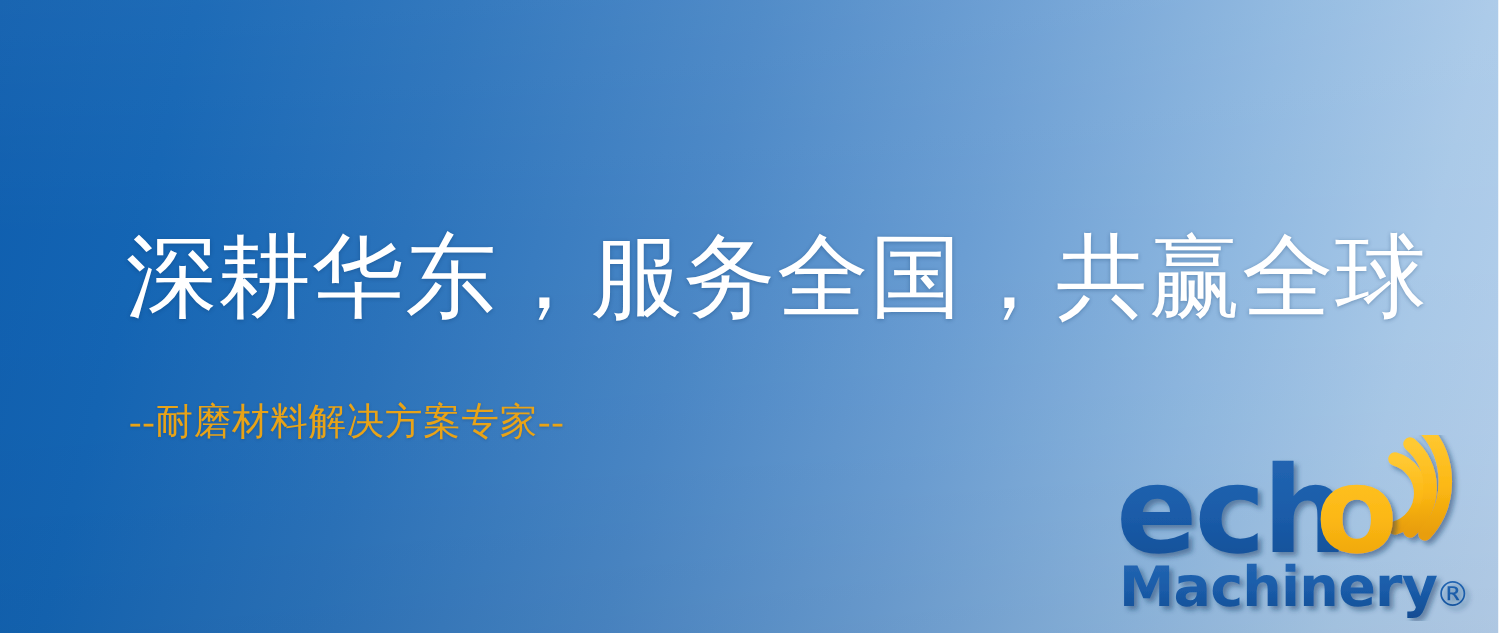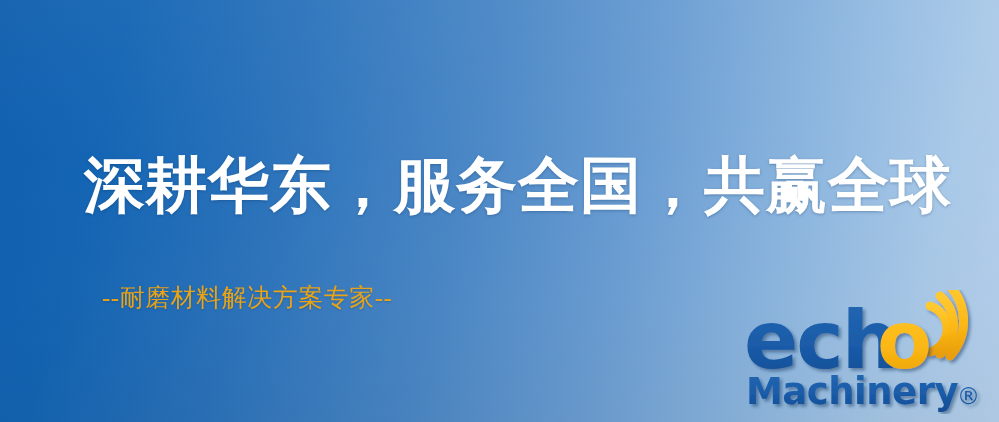--- a/index.html
+++ b/index.html
@@ -41,33 +41,33 @@
         rgba(0,0,0,0.045) 100%);
   }
 
   .headline {
     position: absolute;
     left: 84px;
     top: 146px;
     margin: 0;
     font-size: 61px;
     line-height: 80px;
-    font-weight: bold;
+    font-weight: normal;
     color: #ffffff;
     letter-spacing: 1px;
     white-space: nowrap;
     text-shadow: 0 1px 3px rgba(10,50,95,0.33);
     z-index: 3;
   }
 
   .subtitle {
     position: absolute;
     left: 86px;
     top: 264px;
-    margin: 16px;
+    margin: 0;
     font-size: 25px;
     line-height: 36px;
     font-weight: normal;
     color: #e8a317;
     letter-spacing: 0.5px;
     white-space: nowrap;
     text-shadow: 0 1px 2px rgba(20,60,110,0.30);
     z-index: 3;
   }
 

